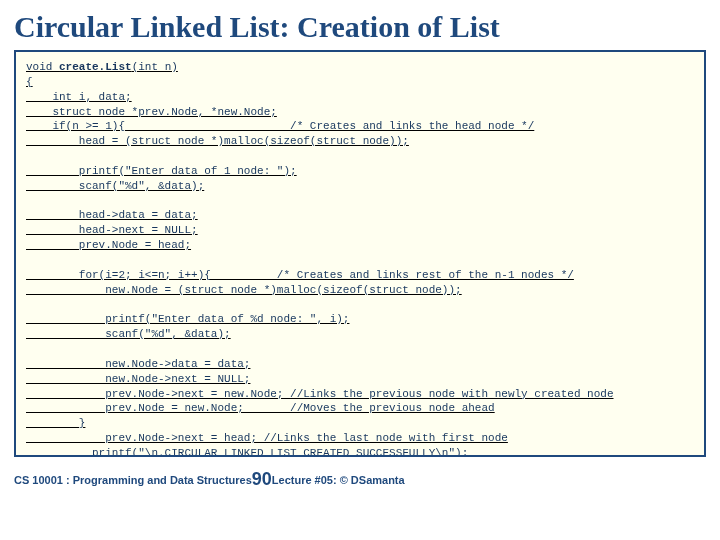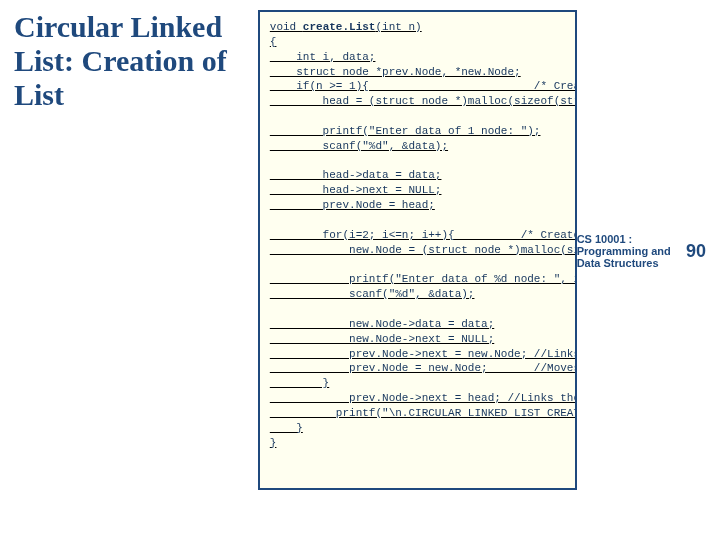--- a/index.html
+++ b/index.html
@@ -9,21 +9,21 @@
     height: 540px;
     background: #ffffff;
     font-family: "Segoe UI", Arial, sans-serif;
     overflow: hidden;
     box-sizing: border-box;
   }
   .slide {
     width: 720px;
     height: 496px;
     display: flex;
-    flex-direction: row;
+    flex-direction: column;
     padding: 10px 14px 6px 14px;
     box-sizing: border-box;
   }
   .title {
     font-family: "Times New Roman", Times, serif;
     font-size: 30px;
     font-weight: bold;
     color: #1f497d;
     margin: 0 0 6px 0;
   }
@@ -40,26 +40,26 @@
     font-family: "Courier New", monospace;
     font-size: 11px;
     line-height: 1.35;
     color: #17365d;
     white-space: pre;
     margin: 0;
   }
   .code .fn { font-weight: bold; }
   .footer {
     display: flex;
-    justify-content: center;
+    justify-content: flex-start;
     align-items: center;
     font-size: 11px;
     font-weight: bold;
     color: #1f497d;
-    padding-top: 2px;
+    padding-top: 12px;
   }
   .footer .page {
     font-size: 18px;
   }
 </style>
 </head>
 <body>
 
 <div class="slide">
 
@@ -93,15 +93,16 @@
         }
             prev.Node-&gt;next = head; //Links the last node with first node
           printf("\n.CIRCULAR LINKED LIST CREATED SUCCESSFULLY\n");
     }
 }</span></pre>
   </div>
 
   <div class="footer">
     <span>CS 10001 : Programming and Data Structures</span>
     <span class="page">90</span>
+    <span>Lecture #05: © DSamanta</span>
   </div>
 
 </div>
 
 </body></html>

